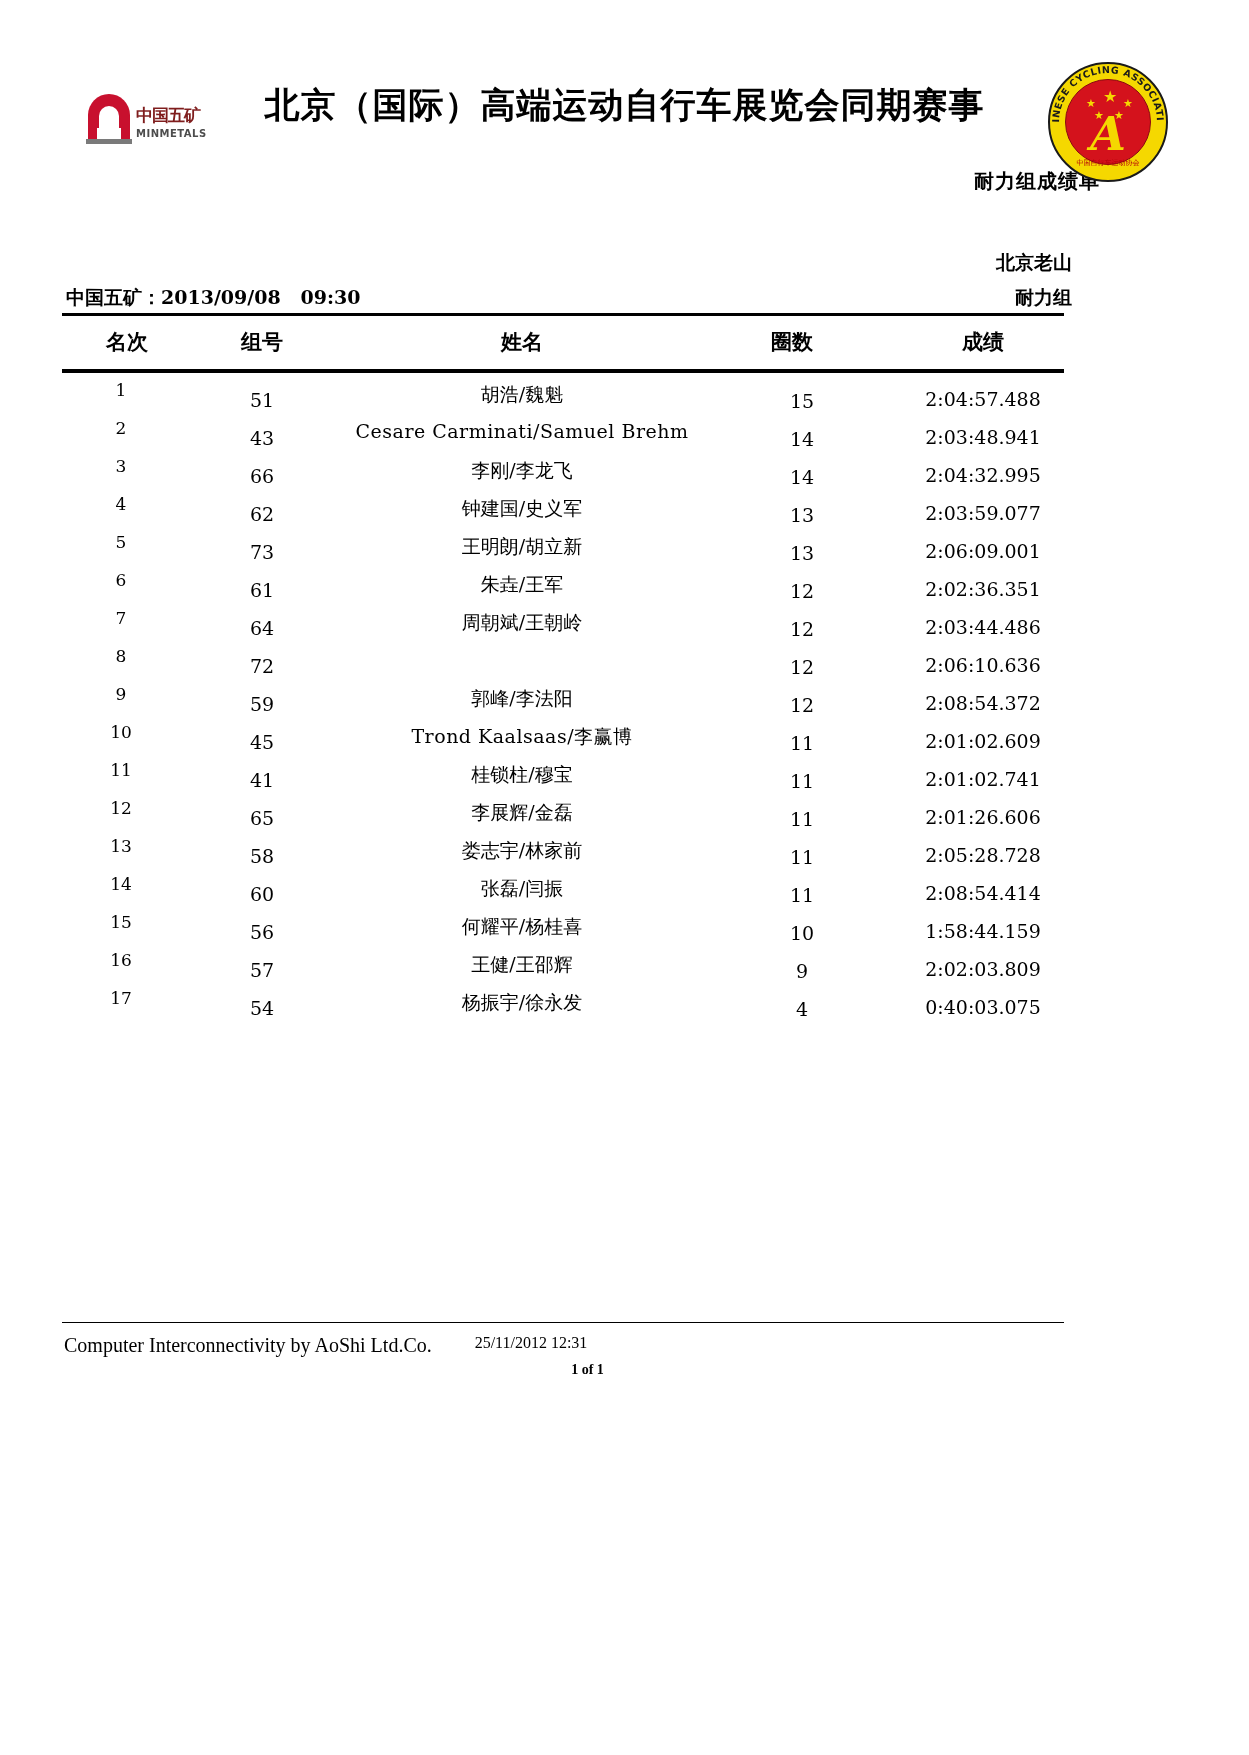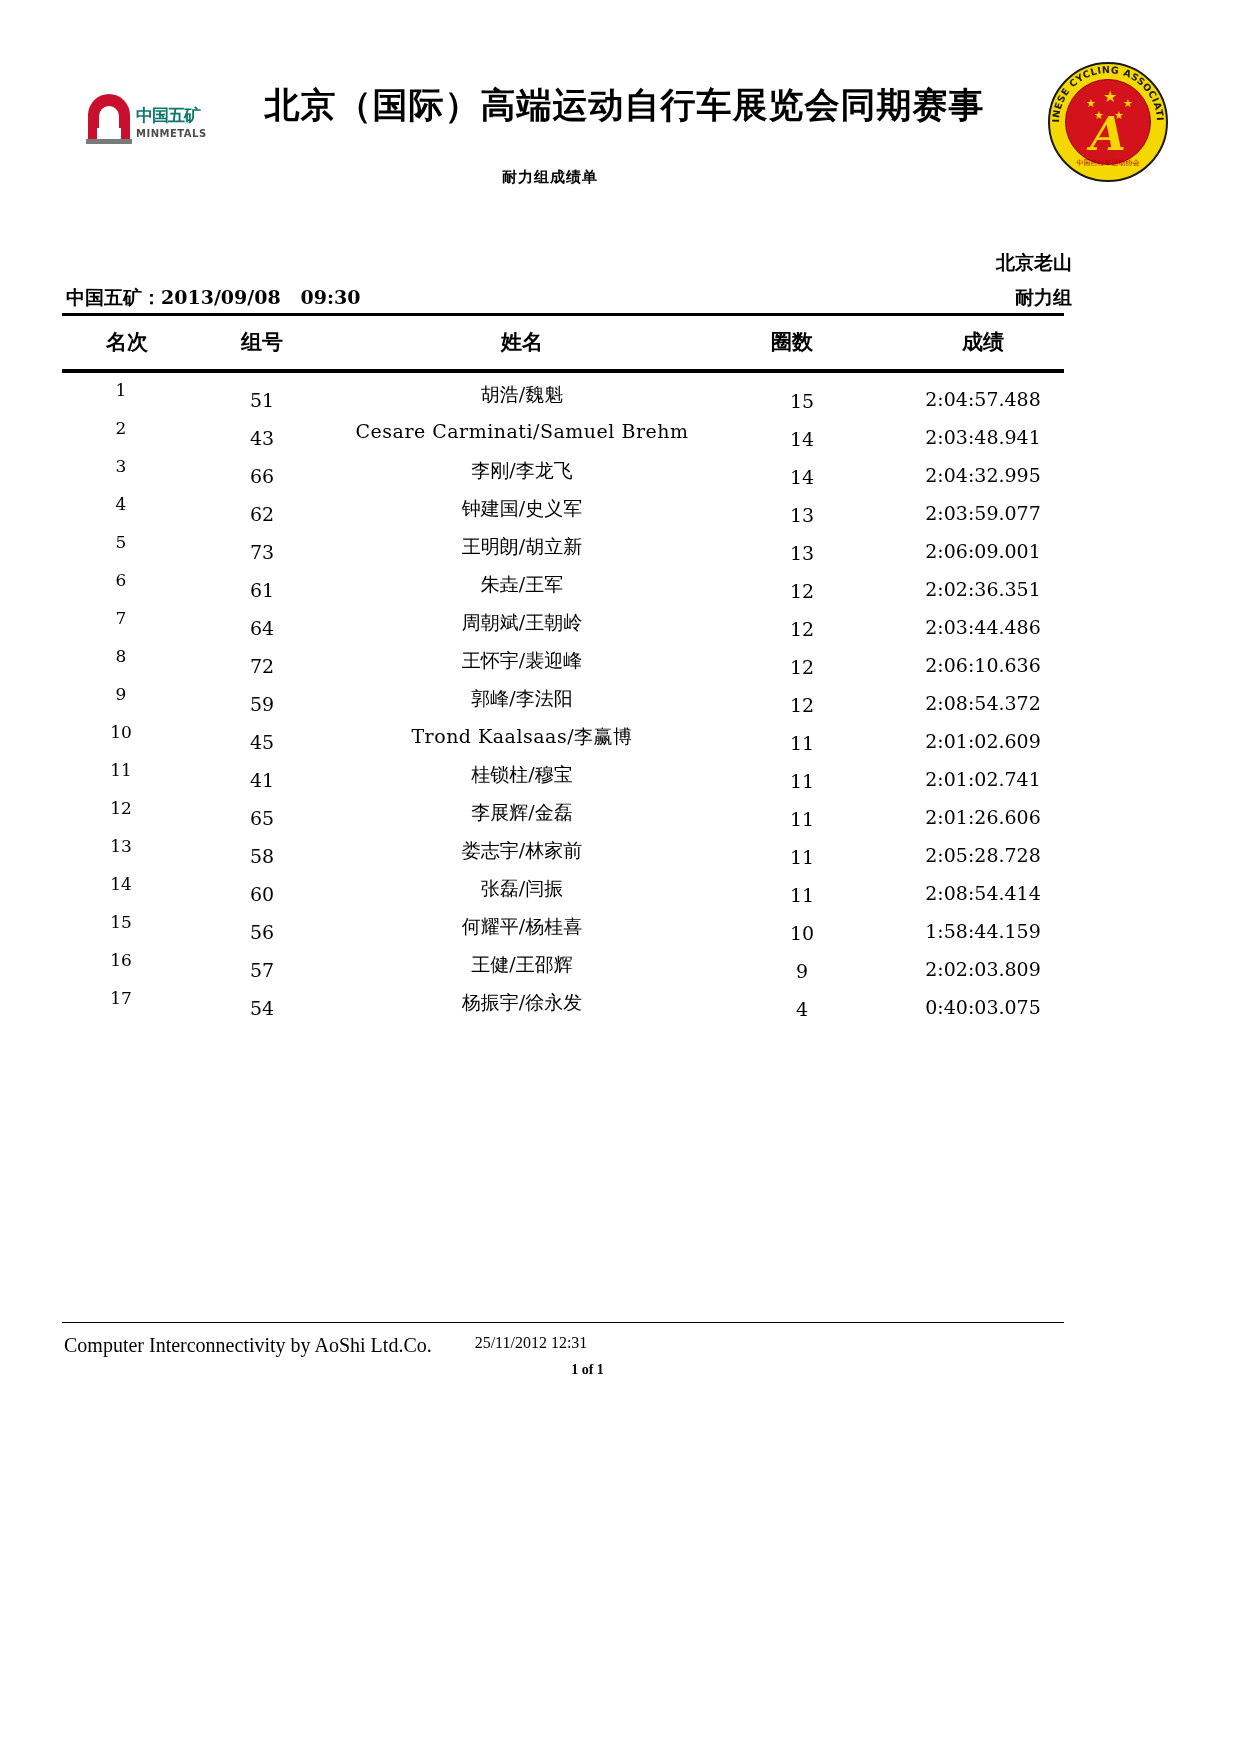--- a/index.html
+++ b/index.html
@@ -75,21 +75,21 @@
     width: 46px; height: 5px;
     background: #7a7a7a;
   }
   .mm-cn {
     position: absolute;
     left: 58px; top: 12px;
     font-family: "DejaVu Sans", sans-serif;
     font-size: 17px;
     font-weight: bold;
     letter-spacing: -1px;
-    color: #0f766e;
+    color: #7f1d1d;
     white-space: nowrap;
   }
   .mm-en {
     position: absolute;
     left: 58px; top: 36px;
     font-family: "DejaVu Sans", sans-serif;
     font-size: 10px;
     font-weight: bold;
     letter-spacing: 0.5px;
     color: #4d4d4d;
@@ -104,23 +104,23 @@
     font-family: "DejaVu Serif", serif;
     font-size: 35px;
     font-weight: bold;
     letter-spacing: 1px;
   }
 
   .sub-title {
     position: absolute;
     left: 0; top: 168px;
     width: 1100px;
-    text-align: center;
-    font-family: "DejaVu Serif", serif;
-    font-size: 15px;
+    text-align: right;
+    font-family: "DejaVu Serif", serif;
+    font-size: 20px;
     font-weight: bold;
     letter-spacing: 1px;
   }
 
   
   .logo-right {
     position: absolute;
     left: 1048px;
     top: 62px;
     width: 124px;
@@ -415,21 +415,20 @@
       <div class="row">
         <div class="cell c-rank">7</div>
         <div class="cell c-num">64</div>
         <div class="cell c-name">周朝斌/王朝岭</div>
         <div class="cell c-laps">12</div>
         <div class="cell c-time">2:03:44.486</div>
       </div>
       <div class="row">
         <div class="cell c-rank">8</div>
         <div class="cell c-num">72</div>
-        <div class="cell c-name">王怀宇/裴迎峰</div>
         <div class="cell c-laps">12</div>
         <div class="cell c-time">2:06:10.636</div>
       </div>
       <div class="row">
         <div class="cell c-rank">9</div>
         <div class="cell c-num">59</div>
         <div class="cell c-name">郭峰/李法阳</div>
         <div class="cell c-laps">12</div>
         <div class="cell c-time">2:08:54.372</div>
       </div>

